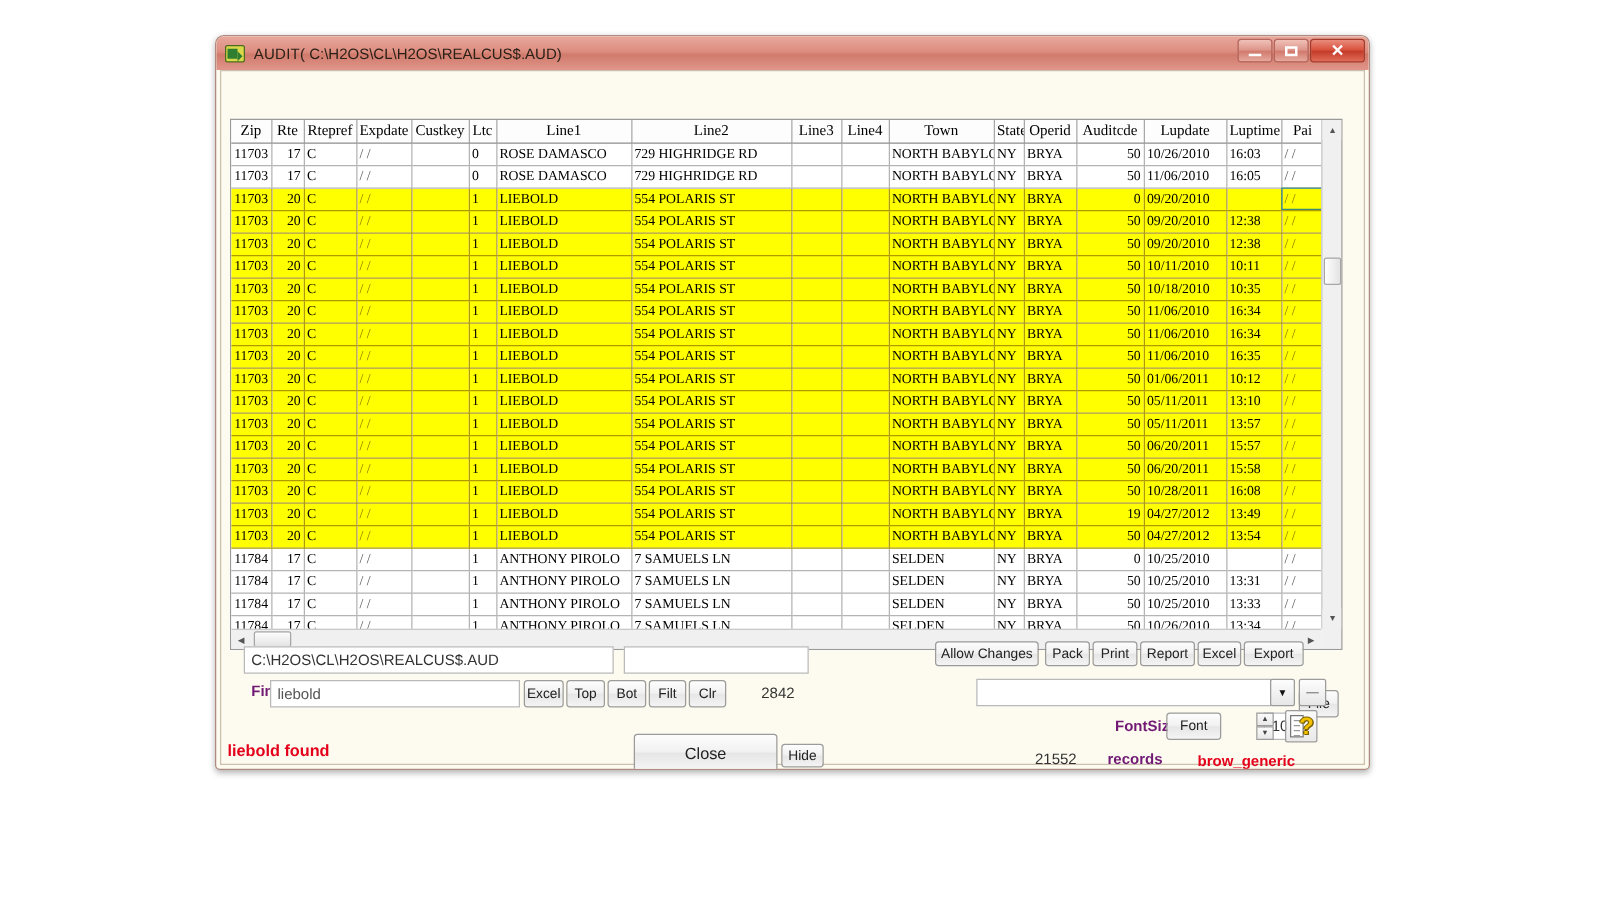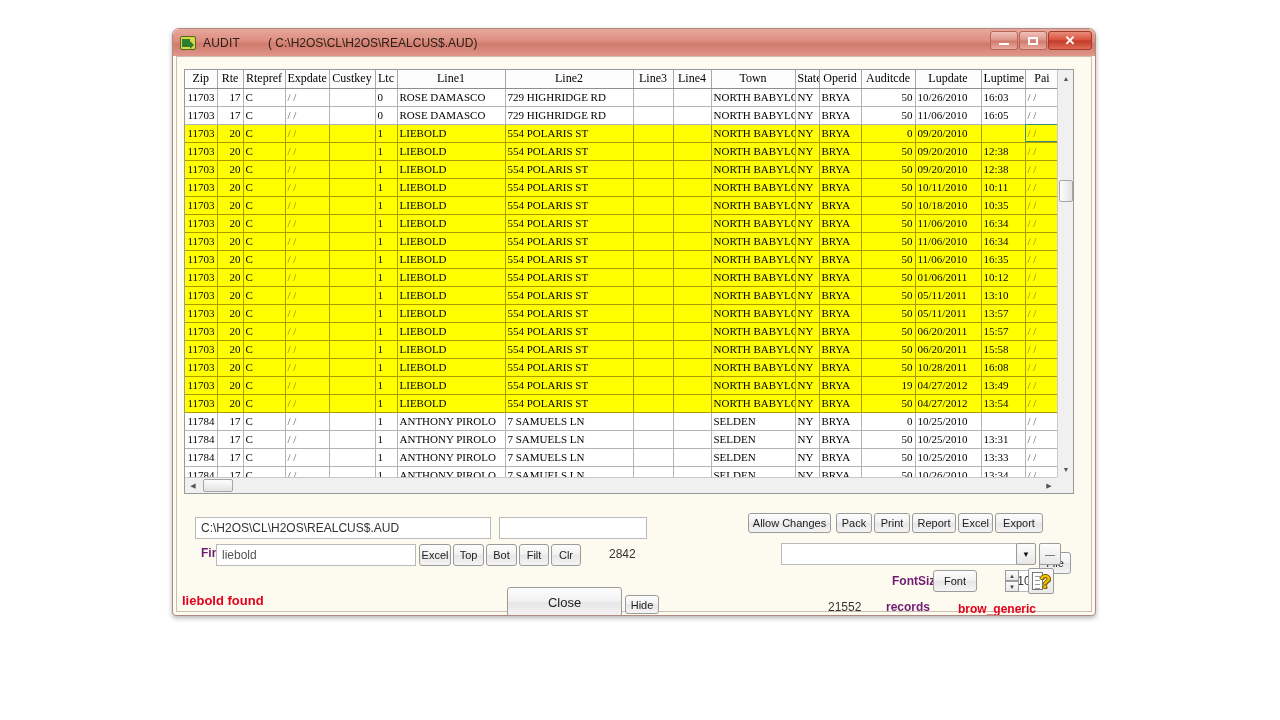--- a/index.html
+++ b/index.html
@@ -47,21 +47,21 @@
   #title-icon::after {
     content: ""; position: absolute; right: 1px; top: 4px;
     width: 0; height: 0;
     border-top: 4px solid transparent; border-bottom: 4px solid transparent;
     border-left: 4px solid #2f7d2f;
   }
   #title-text {
     font-size: 12px; color: #2a2118; letter-spacing: .2px; white-space: nowrap;
   }
   #title-path {
-    font-size: 12px; color: #2a2118; margin-left: 28px; white-space: nowrap;
+    font-size: 12px; color: #2a2118; margin-left: 0; white-space: nowrap;
   }
   #winbtns {
     position: absolute; right: 3px; top: 2px; display: flex; gap: 1px;
   }
   .winbtn {
     width: 28px; height: 19px;
     border: 1px solid #b5655a;
     border-radius: 3px;
     display: flex; align-items: center; justify-content: center;
     font-size: 11px; color: #fff;
@@ -71,21 +71,21 @@
     width: 44px;
     background: linear-gradient(to bottom, #e98c7c, #d9503c 48%, #c23a28 52%, #e06b58);
     border-color: #a33a2a;
   }
   .wb-min { width: 10px; height: 2px; background: #fff; margin-top: 6px; }
   .wb-max { width: 10px; height: 8px; border: 2px solid #fff; }
   .wb-close { font-weight: bold; font-size: 13px; color: #fff; line-height: 1; font-family: "Liberation Sans", sans-serif;}
 
   
   #grid-wrap {
-    position: absolute; left: 7px; top: 12px;
+    position: absolute; left: 7px; top: 38px;
     width: 890px; height: 425px;
     background: #fff;
     border: 1px solid #9a9a9a;
     overflow: hidden;
   }
   table.grid {
     border-collapse: collapse;
     table-layout: fixed;
     width: 874px;
     font-family: "Liberation Serif", serif;

